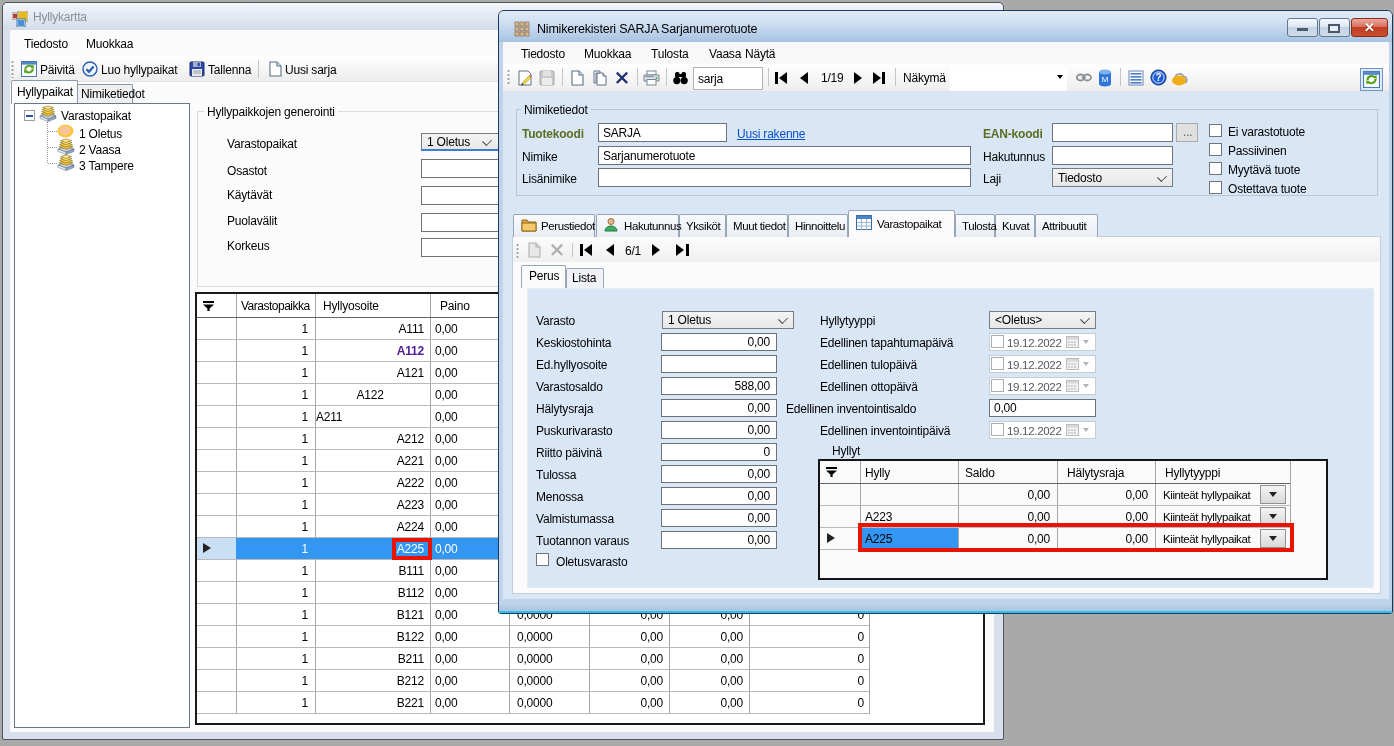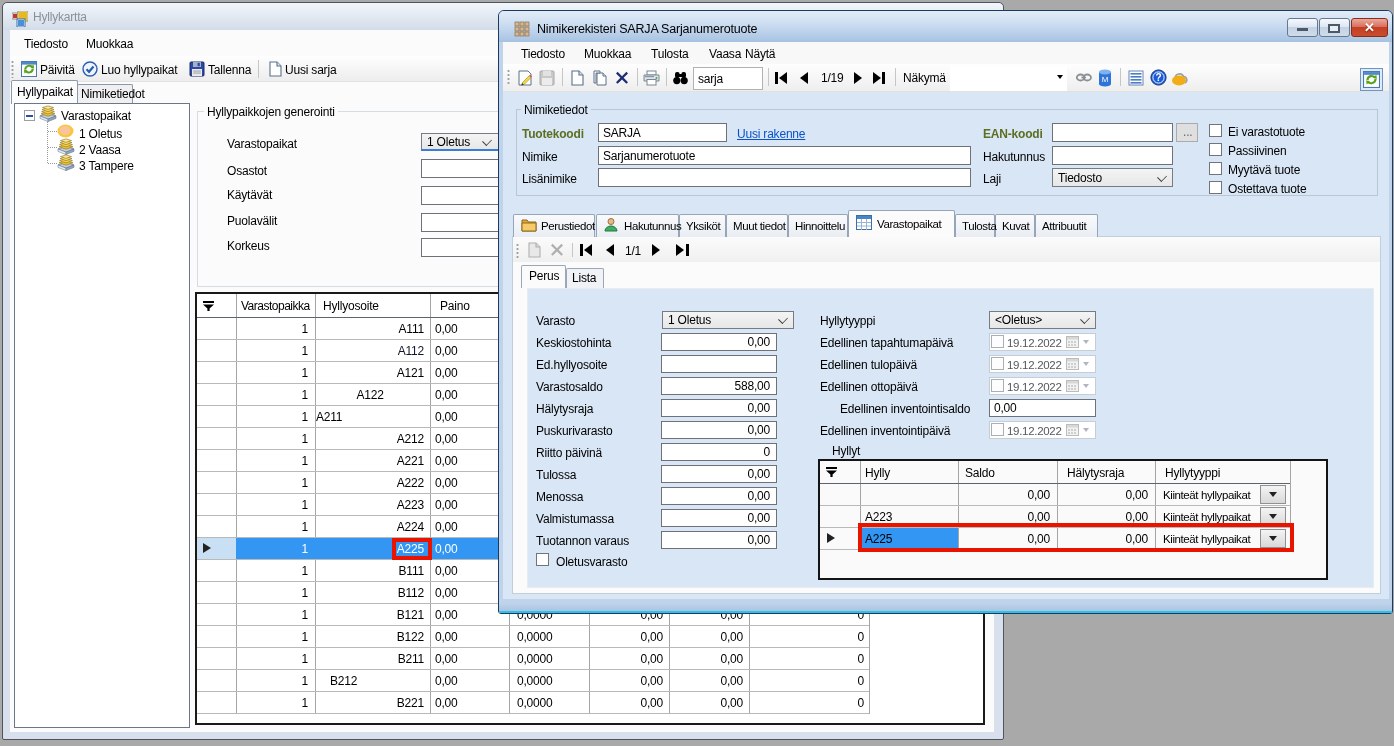--- a/index.html
+++ b/index.html
@@ -145,21 +145,21 @@
 <div class="gl" style="left:197px;top:339px;width:672px;height:1px;"></div>
 <div class="t" style="left:237px;top:322px;width:71px;text-align:right;color:#000;">1</div>
 <div class="t" style="left:316px;top:322px;width:108px;text-align:right;color:#000;">A111</div>
 <div class="t" style="left:435px;top:322px;color:#000;">0,00</div>
 <div class="t" style="left:517px;top:322px;color:#000;">0,0000</div>
 <div class="t" style="left:590px;top:322px;width:73px;text-align:right;color:#000;">0,00</div>
 <div class="t" style="left:670px;top:322px;width:73px;text-align:right;color:#000;">0,00</div>
 <div class="t" style="left:750px;top:322px;width:114px;text-align:right;color:#000;">0</div>
 <div class="gl" style="left:197px;top:361px;width:672px;height:1px;"></div>
 <div class="t" style="left:237px;top:344px;width:71px;text-align:right;color:#000;">1</div>
-<div class="t" style="left:316px;top:344px;width:108px;text-align:right;color:#0f172a;">A112</div>
+<div class="t" style="left:316px;top:344px;width:108px;text-align:right;color:#4c1d95;font-weight:bold;">A112</div>
 <div class="t" style="left:435px;top:344px;color:#000;">0,00</div>
 <div class="t" style="left:517px;top:344px;color:#000;">0,0000</div>
 <div class="t" style="left:590px;top:344px;width:73px;text-align:right;color:#000;">0,00</div>
 <div class="t" style="left:670px;top:344px;width:73px;text-align:right;color:#000;">0,00</div>
 <div class="t" style="left:750px;top:344px;width:114px;text-align:right;color:#000;">0</div>
 <div class="gl" style="left:197px;top:383px;width:672px;height:1px;"></div>
 <div class="t" style="left:237px;top:366px;width:71px;text-align:right;color:#000;">1</div>
 <div class="t" style="left:316px;top:366px;width:108px;text-align:right;color:#000;">A121</div>
 <div class="t" style="left:435px;top:366px;color:#000;">0,00</div>
 <div class="t" style="left:517px;top:366px;color:#000;">0,0000</div>
@@ -269,21 +269,21 @@
 <div class="gl" style="left:197px;top:669px;width:672px;height:1px;"></div>
 <div class="t" style="left:237px;top:652px;width:71px;text-align:right;color:#000;">1</div>
 <div class="t" style="left:316px;top:652px;width:108px;text-align:right;color:#000;">B211</div>
 <div class="t" style="left:435px;top:652px;color:#000;">0,00</div>
 <div class="t" style="left:517px;top:652px;color:#000;">0,0000</div>
 <div class="t" style="left:590px;top:652px;width:73px;text-align:right;color:#000;">0,00</div>
 <div class="t" style="left:670px;top:652px;width:73px;text-align:right;color:#000;">0,00</div>
 <div class="t" style="left:750px;top:652px;width:114px;text-align:right;color:#000;">0</div>
 <div class="gl" style="left:197px;top:691px;width:672px;height:1px;"></div>
 <div class="t" style="left:237px;top:674px;width:71px;text-align:right;color:#000;">1</div>
-<div class="t" style="left:330px;top:674px;width:108px;color:#000;">B212</div>
+<div class="t" style="left:316px;top:674px;width:108px;text-align:right;color:#000;">B212</div>
 <div class="t" style="left:435px;top:674px;color:#000;">0,00</div>
 <div class="t" style="left:517px;top:674px;color:#000;">0,0000</div>
 <div class="t" style="left:590px;top:674px;width:73px;text-align:right;color:#000;">0,00</div>
 <div class="t" style="left:670px;top:674px;width:73px;text-align:right;color:#000;">0,00</div>
 <div class="t" style="left:750px;top:674px;width:114px;text-align:right;color:#000;">0</div>
 <div class="gl" style="left:197px;top:713px;width:672px;height:1px;"></div>
 <div class="t" style="left:237px;top:696px;width:71px;text-align:right;color:#000;">1</div>
 <div class="t" style="left:316px;top:696px;width:108px;text-align:right;color:#000;">B221</div>
 <div class="t" style="left:435px;top:696px;color:#000;">0,00</div>
 <div class="t" style="left:517px;top:696px;color:#000;">0,0000</div>
@@ -487,21 +487,21 @@
 <path d="M3 1 h7 l4 4 v10 h-11 z" fill="#e8e8e8" stroke="#b0b0b0" stroke-width="1.1"></path>
 <path d="M10 1 v4 h4" fill="#d8d8d8" stroke="#b0b0b0" stroke-width="1.1"></path>
   </svg>
 <svg class="a" style="left:549px;top:242px" width="16" height="16" viewBox="0 0 16 16">
 <path d="M2 3.4 L3.6 1.8 L8 6.2 L12.4 1.8 L14 3.4 L9.6 7.8 L14 12.2 L12.4 13.8 L8 9.4 L3.6 13.8 L2 12.2 L6.4 7.8 z" fill="#b0b0b0"></path>
   </svg>
 <div class="sep" style="left:572px;top:243px;height:14px;"></div>
 <div class="bar" style="left:580px;top:244px;width:3px;height:12px;"></div>
 <div class="tri-l" style="left:584px;top:244px;border-width:6px 8.5px 6px 0;"></div>
 <div class="tri-l" style="left:606px;top:244px;border-width:6px 8.5px 6px 0;"></div>
-<div class="t" style="left:625px;top:244px;">1/1</div>
+<div class="t" style="left:625px;top:244px;">6/1</div>
 <div class="tri-r" style="left:652px;top:244px;border-width:6px 0 6px 8.5px;"></div>
 <div class="tri-r" style="left:676px;top:244px;border-width:6px 0 6px 8.5px;"></div>
 <div class="bar" style="left:686px;top:244px;width:3px;height:12px;"></div>
 <div class="a" style="left:566px;top:268px;width:38px;height:20px;background:#f0f2f5;border:1px solid #9aa7b8;border-bottom:none;border-radius:2px 2px 0 0;"></div>
 <div class="a" style="left:521px;top:265px;width:45px;height:23px;background:#fbfbfb;border:1px solid #9aa7b8;border-bottom:none;border-radius:2px 2px 0 0;"></div>
 <div class="t" style="left:529px;top:269px;">Perus</div>
 <div class="t" style="left:572px;top:271px;">Lista</div>
 <div class="a" style="left:527px;top:288px;width:847px;height:300px;background:#d9e6f6;border:1px solid #e7ecf2;"></div>
 <div class="t" style="left:536px;top:314px;">Varasto</div>
 <div class="combo" style="left:662px;top:311px;width:132px;height:18px;"></div>
@@ -535,21 +535,21 @@
 <div class="inpt" style="left:661px;top:510px;width:109px;text-align:right;">0,00</div>
 <div class="t" style="left:536px;top:534px;">Tuotannon varaus</div>
 <div class="inp" style="left:661px;top:531px;width:116px;height:18px;"></div>
 <div class="inpt" style="left:661px;top:532px;width:109px;text-align:right;">0,00</div>
 <div class="cb" style="left:536px;top:553px;"></div>
 <div class="t" style="left:556px;top:555px;">Oletusvarasto</div>
 <div class="t" style="left:820px;top:314px;">Hyllytyyppi</div>
 <div class="t" style="left:820px;top:336px;">Edellinen tapahtumapäivä</div>
 <div class="t" style="left:820px;top:358px;">Edellinen tulopäivä</div>
 <div class="t" style="left:820px;top:380px;">Edellinen ottopäivä</div>
-<div class="t" style="left:840px;top:402px;">Edellinen inventointisaldo</div>
+<div class="t" style="left:786px;top:402px;">Edellinen inventointisaldo</div>
 <div class="t" style="left:820px;top:424px;">Edellinen inventointipäivä</div>
 <div class="combo" style="left:989px;top:311px;width:107px;height:18px;"></div>
 <div class="inpt" style="left:995px;top:312px;">&lt;Oletus&gt;</div>
 <div class="chev" style="left:1081px;top:315px;"></div>
 <div class="a" style="left:989px;top:333px;width:107px;height:18px;background:#fff;border:1px solid #c6cdd5;"></div>
 <div class="a" style="left:991px;top:335px;width:13px;height:13px;background:#fdfdfd;border:1px solid #a9afb6;"></div>
 <div class="inpt" style="left:1007px;top:335px;color:#53585e;font-size:11.5px;letter-spacing:-0.3px;">19.12.2022</div>
 <svg class="a" style="left:1066px;top:335px" width="13" height="13" viewBox="0 0 13 13">
 <rect x="0.5" y="1.5" width="12" height="11" fill="#f2f2f2" stroke="#bcbcbc"></rect>
 <rect x="1" y="2" width="11" height="2.5" fill="#d8d8d8"></rect>

